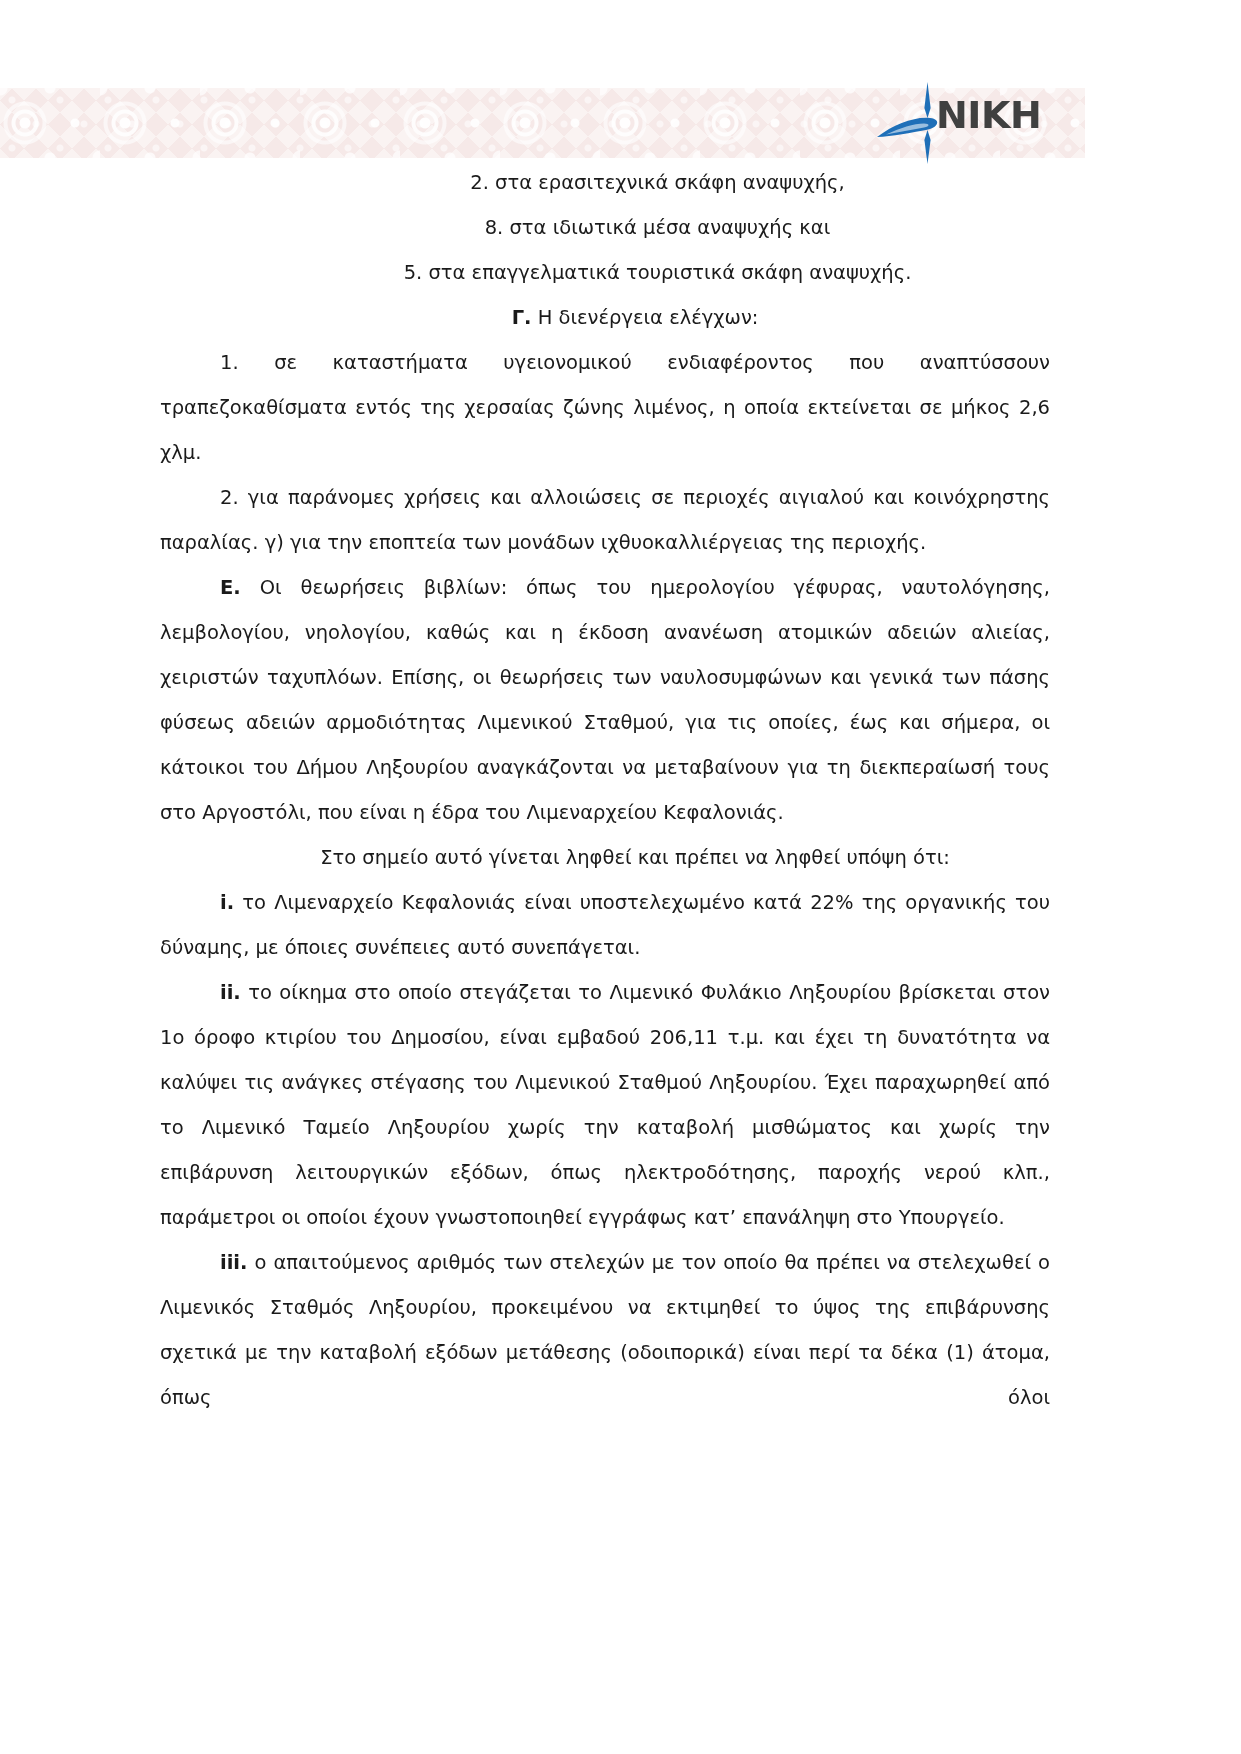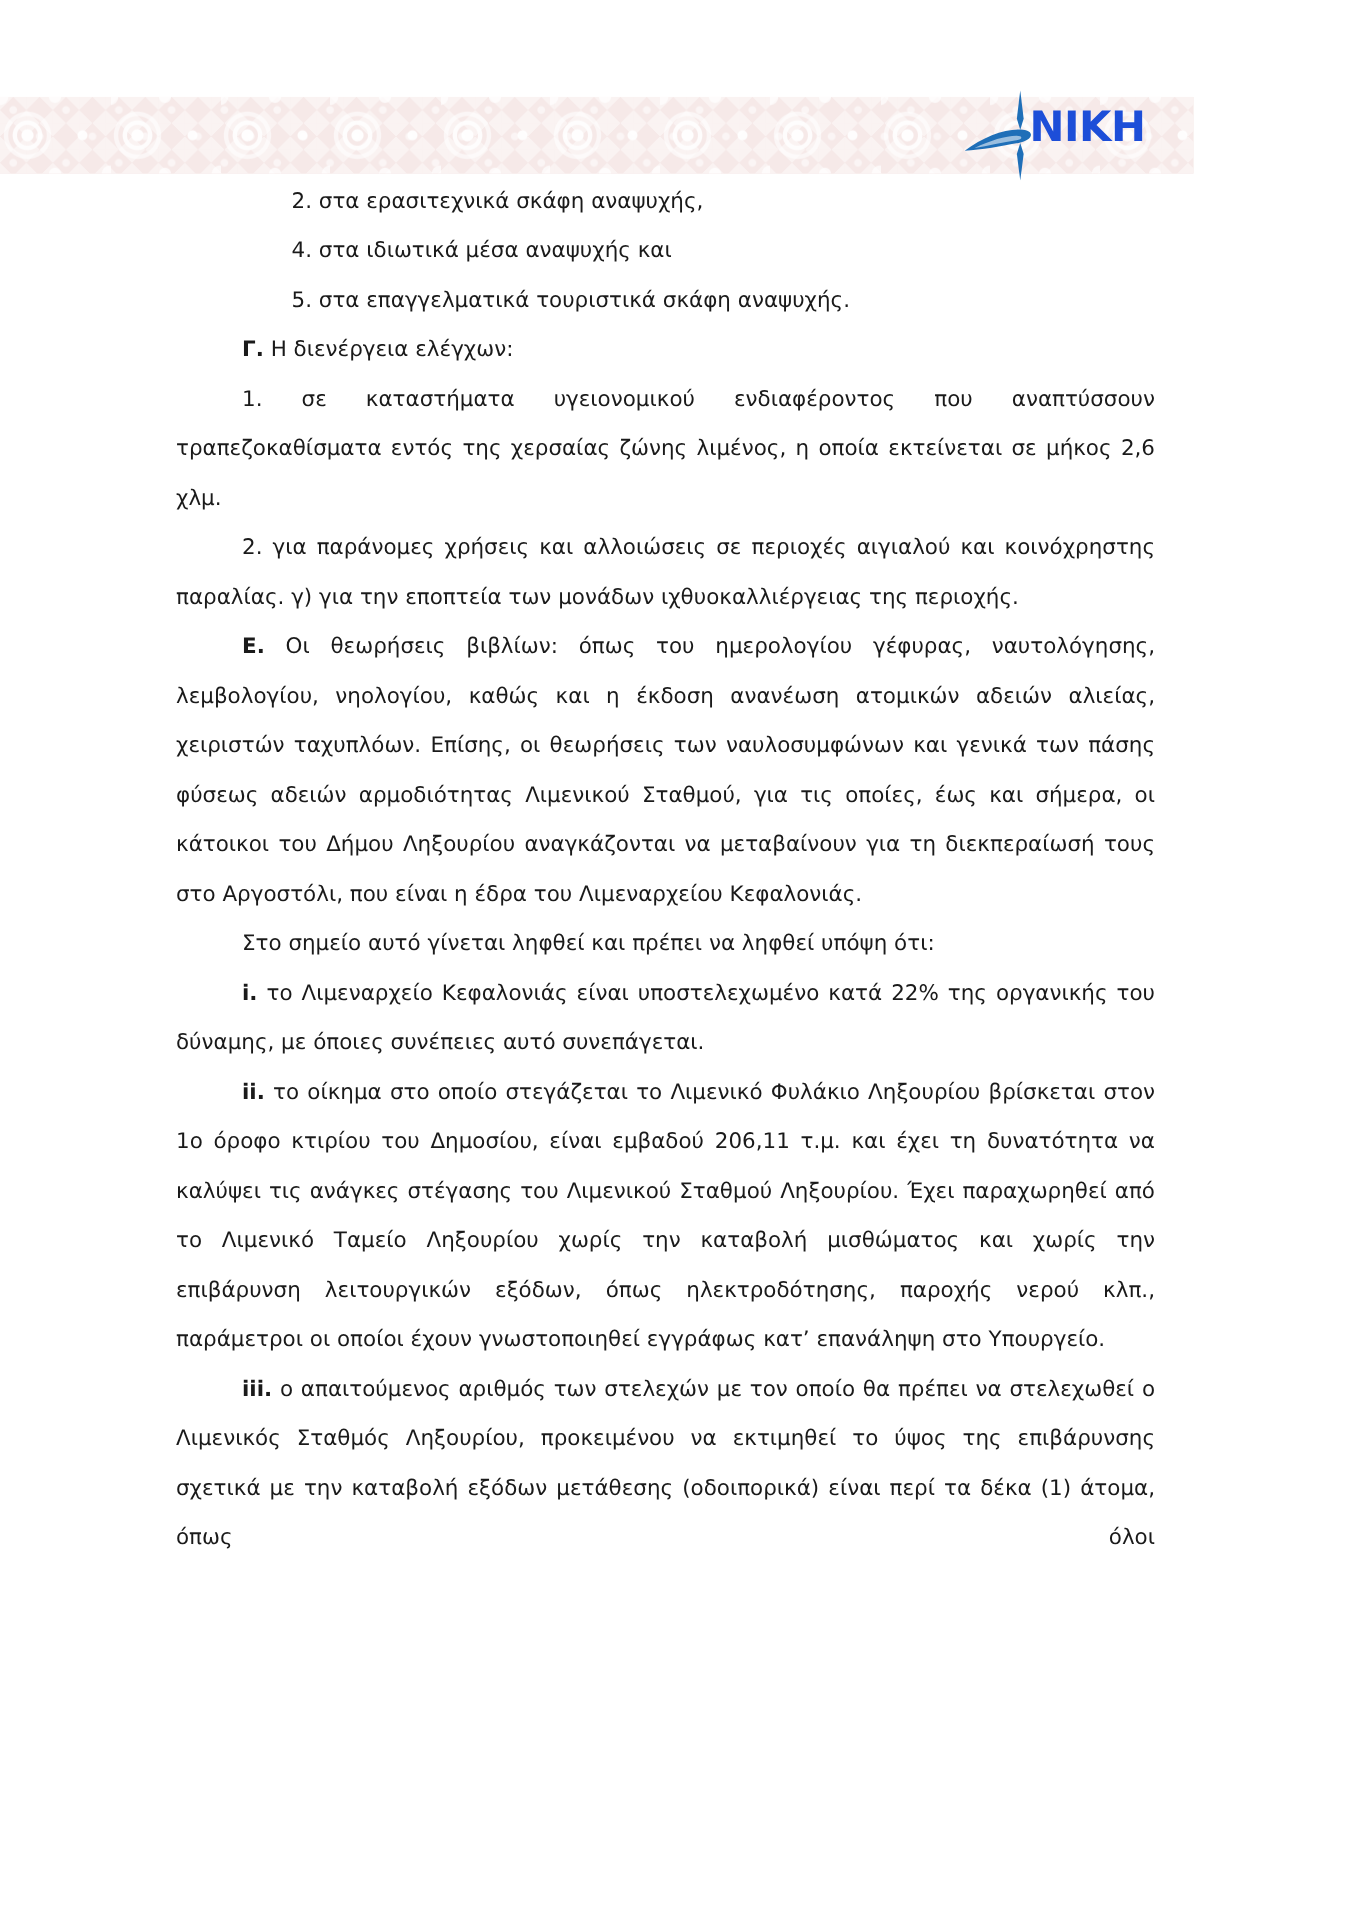--- a/index.html
+++ b/index.html
@@ -77,21 +77,21 @@
   }
   .logo svg { display: block; }
   .logo-text {
     position: absolute;
     left: 64px;
     top: 14px;
     font-family: "DejaVu Sans", "Liberation Sans", sans-serif;
     font-weight: 700;
     font-size: 38px;
     letter-spacing: -0.5px;
-    color: #1d4ed8;
+    color: #404040;
     line-height: 1;
   }
 
   
   .doc-body {
     position: absolute;
     left: 160px;
     top: 160px;
     width: 890px;
     font-size: 19.5px;
@@ -99,21 +99,21 @@
     color: #1a1a1a;
   }
   .para {
     margin: 0;
     text-align: justify;
     text-justify: inter-word;
     font-size: 19.5px;
     line-height: 45px;
   }
   .para.flush {
-    text-align: left;
+    text-align: center;
   }
   .indent-list {
     padding-left: 105px;
   }
   .indent-sub {
     text-indent: 60px;
   }
   .indent-first {
     text-indent: 60px;
   }
@@ -147,21 +147,21 @@
 
     <path d="M5 55 C 22 42, 44 34, 58 36 C 70 37.5, 66 46, 54 48 C 40 50.5, 20 54.5, 5 55 Z" fill="#1f6fb8"></path>
     <path d="M14 52.5 C 28 46, 42 41.5, 52 41.5 C 58 41.5, 58 44.5, 52 45.5 C 40 47.5, 26 50.5, 14 52.5 Z" fill="#ffffff" opacity="0.55"></path>
   </svg>
   <div class="logo-text">NIKH</div>
 </div>
 
 <div class="doc-body">
 
   <p class="para flush indent-list">2. στα ερασιτεχνικά σκάφη αναψυχής,</p>
-  <p class="para flush indent-list">4. στα ιδιωτικά μέσα αναψυχής και</p>
+  <p class="para flush indent-list">8. στα ιδιωτικά μέσα αναψυχής και</p>
   <p class="para flush indent-list">5. στα επαγγελματικά τουριστικά σκάφη αναψυχής.</p>
 
   <p class="para flush indent-first"><span class="lbl">Γ.</span> <span>Η διενέργεια ελέγχων:</span></p>
 
   <p class="para indent-sub">1. σε καταστήματα υγειονομικού ενδιαφέροντος που αναπτύσσουν τραπεζοκαθίσματα εντός της χερσαίας ζώνης λιμένος, η οποία εκτείνεται σε μήκος 2,6 χλμ.</p>
   <p class="para indent-sub">2. για παράνομες χρήσεις και αλλοιώσεις σε περιοχές αιγιαλού και κοινόχρηστης παραλίας. γ) για την εποπτεία των μονάδων ιχθυοκαλλιέργειας της περιοχής.</p>
 
 
   <p class="para indent-first"><span class="lbl">Ε.</span> <span>Οι θεωρήσεις βιβλίων: όπως του ημερολογίου γέφυρας, ναυτολόγησης, λεμβολογίου, νηολογίου, καθώς και η έκδοση ανανέωση ατομικών αδειών αλιείας, χειριστών ταχυπλόων. Επίσης, οι θεωρήσεις των ναυλοσυμφώνων και γενικά των πάσης φύσεως αδειών αρμοδιότητας Λιμενικού Σταθμού, για τις οποίες, έως και σήμερα, οι κάτοικοι του Δήμου Ληξουρίου αναγκάζονται να μεταβαίνουν για τη διεκπεραίωσή τους στο Αργοστόλι, που είναι η έδρα του Λιμεναρχείου Κεφαλονιάς.</span></p>
 

